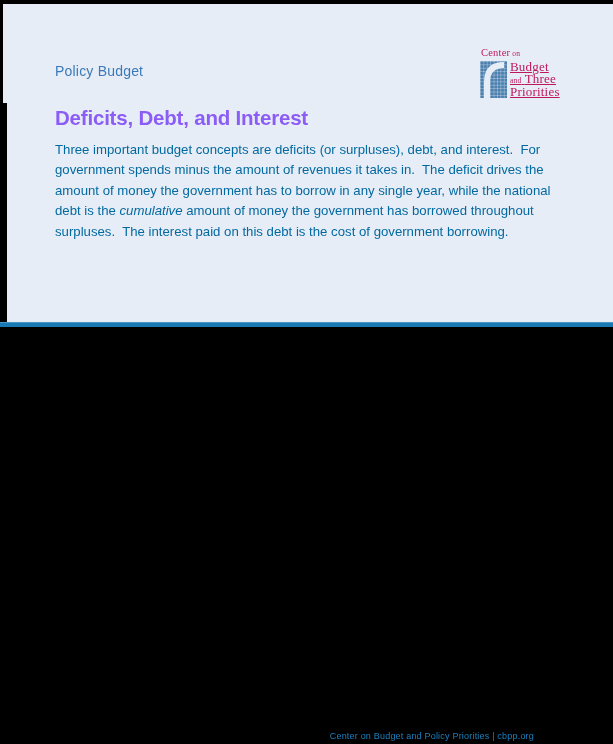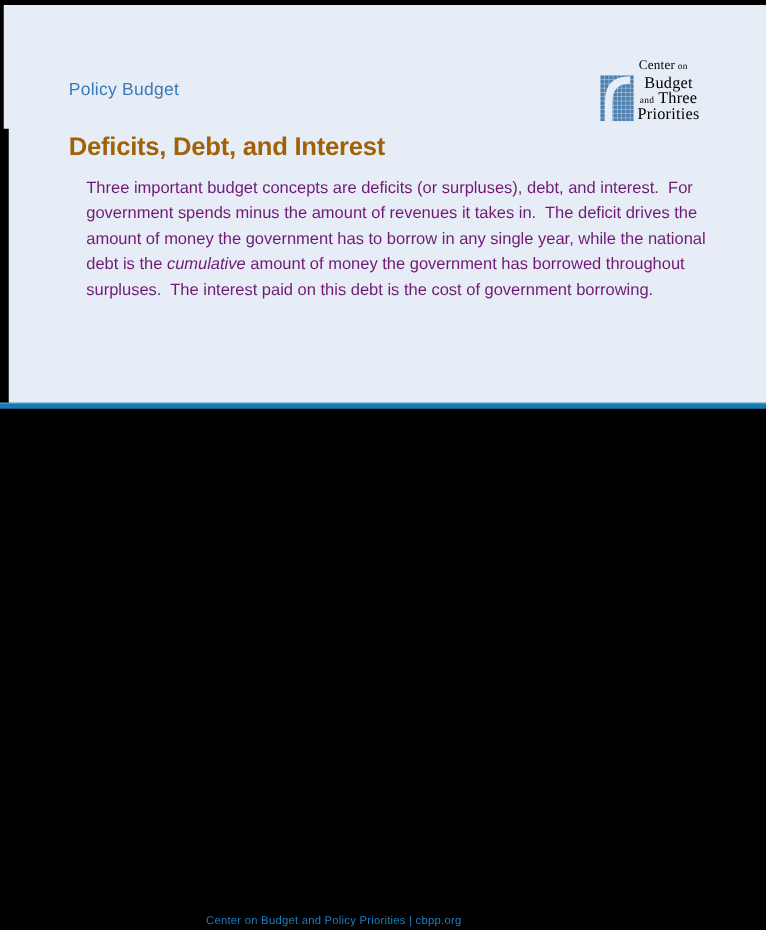--- a/index.html
+++ b/index.html
@@ -18,41 +18,41 @@
   .divider{
     position:absolute;left:0;top:322px;width:613px;height:5px;
     background:linear-gradient(#4697c6 0 1px,#1879b3 1px 100%);
   }
   .eyebrow{
     position:absolute;left:52px;top:59px;
     font-size:14px;color:#3b7ab8;letter-spacing:.2px;
   }
   .title{
     position:absolute;left:52px;top:102px;
-    font-size:20.5px;font-weight:bold;color:#a16207;letter-spacing:-0.2px;
+    font-size:20.5px;font-weight:bold;color:#8b5cf6;letter-spacing:-0.2px;
   }
   .para{
     position:absolute;left:52px;top:136px;width:540px;
-    font-size:13.2px;line-height:20.4px;color:#701a75;margin-left:14px;
+    font-size:13.2px;line-height:20.4px;color:#0369a1;
   }
   .para .para-line{white-space:pre;}
   .para em{font-style:italic;}
   
   .logo{
     position:absolute;left:477px;top:44px;width:100px;
-    color:#000000;font-family:"Liberation Serif", serif;text-align:center;
+    color:#be185d;font-family:"Liberation Serif", serif;
   }
   .logo-centeron{font-size:10.5px;line-height:10px;margin-left:1px;letter-spacing:.2px;}
   .logo-centeron .sm{font-size:7.5px;}
-  .logo-row{display:flex;align-items:flex-start;margin-top:2px;}
+  .logo-row{display:flex;align-items:flex-start;margin-top:2px;text-decoration:underline;}
   .logo-mark{width:27px;height:37px;flex:0 0 27px;}
   .logo-words{margin-left:3px;font-size:13px;line-height:11.5px;letter-spacing:.2px;}
   .logo-words .sm{font-size:7.5px;}
   .footer{
-    position:absolute;left:0;top:731px;width:534px;text-align:center;
+    position:absolute;left:0;top:731px;width:534px;text-align:right;
     font-size:9px;color:#1b80bd;letter-spacing:.2px;
   }
 </style>
 </head>
 <body>
 
 <div class="page">
 
   <div class="eyebrow">Policy Budget</div>
 

